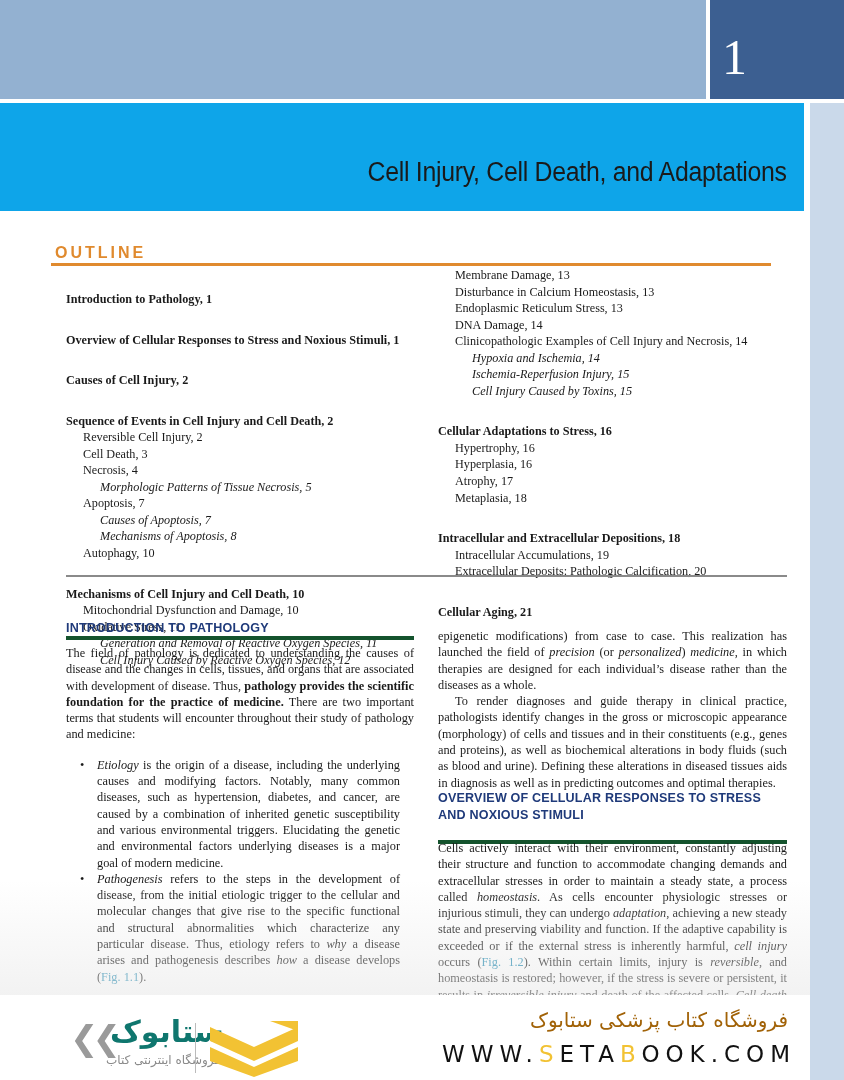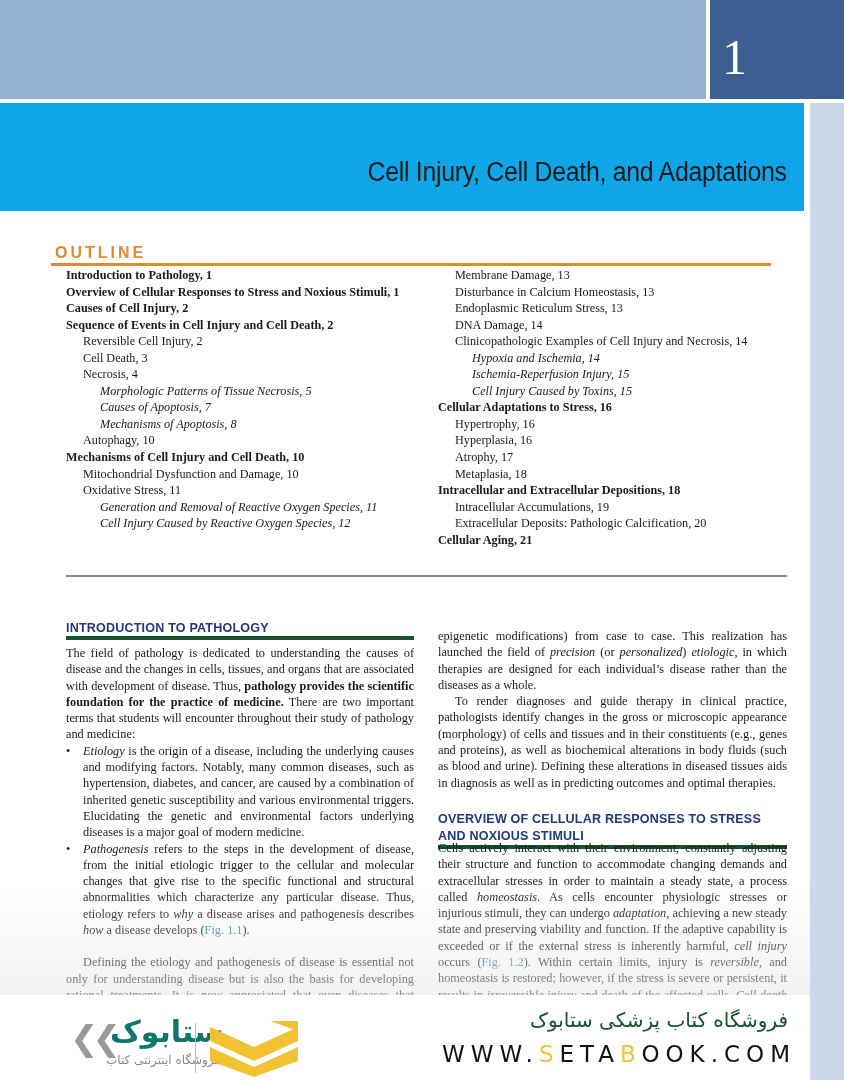--- a/index.html
+++ b/index.html
@@ -11,48 +11,48 @@
   .title-band { position: absolute; left: 0; top: 103px; width: 804px; height: 108px; background: #0ea5e9; }
   .title-band h1 { position: absolute; right: 17px; top: 54px; margin: 0; font-family: "Liberation Sans", sans-serif; font-weight: normal; font-size: 27px; color: #1a1a1a; letter-spacing: -0.3px; transform: scaleX(0.92); transform-origin: right; }
   .side-strip { position: absolute; left: 810px; top: 103px; width: 34px; height: 977px; background: #cad9ea; }
 
   .outline-head { position: absolute; left: 51px; top: 243px; width: 720px; height: 20px; border-bottom: 3px solid #e08a2e; }
   .outline-head span { font-family: "Liberation Sans", sans-serif; font-weight: bold; font-size: 16px; color: #e08a2e; letter-spacing: 3px; padding-left: 4px; line-height: 19px; }
   .outline-col { position: absolute; top: 267px; font-size: 12.2px; line-height: 16.55px; }
   .outline-col.left { left: 66px; width: 370px; }
   .outline-col.right { left: 438px; width: 360px; }
   .oi { white-space: nowrap; }
-  .oi.l1 { font-weight: bold; }
+  .oi.l1 { font-weight: bold; margin-top: 24px; }
   .oi.l2 { padding-left: 17px; }
   .oi.l3 { padding-left: 34px; font-style: italic; }
 
   .rule { position: absolute; left: 66px; top: 575px; width: 721px; height: 2px; background: #8a8a8a; }
 
   .sec-head { font-family: "Liberation Sans", sans-serif; font-weight: bold; color: #1f3a7a; font-size: 13.5px; letter-spacing: 0.2px; transform: scaleX(0.93); transform-origin: left; white-space: nowrap; }
   .sec-wrap { position: absolute; border-bottom: 4px solid #14532d; }
   .col-text { position: absolute; font-size: 12.3px; line-height: 16.3px; text-align: justify; }
   .col-text p { margin: 0; }
   .indent { text-indent: 17px; }
-  .bullets { margin: 0; padding: 0; list-style: none; font-family: Liberation Serif, serif; }
+  .bullets { margin: 14px; padding: 0; list-style: none; font-family: Liberation Serif, serif; }
   .bullets li { position: relative; padding-left: 17px; }
   .bullets li::before { content: "•"; position: absolute; left: 0; }
   .link { color: #2a8fb5; }
   b { font-weight: bold; }
   i { font-style: italic; }
 
   .fade { position: absolute; left: 0; top: 880px; width: 810px; height: 115px; background: linear-gradient(to bottom, rgba(255,255,255,0) 0%, rgba(232,232,232,0.55) 100%); pointer-events: none; }
 
   .footer { position: absolute; left: 0; top: 995px; width: 810px; height: 85px; background: #ffffff; }
   .logo { position: absolute; left: 70px; top: 20px; width: 270px; height: 60px; }
   .logo-chevrons { position: absolute; left: 0; top: 6px; font-family: "DejaVu Sans", sans-serif; font-size: 34px; color: #9a9a9a; letter-spacing: -6px; line-height: 1; }
   .logo-word { position: absolute; left: 40px; top: 2px; font-family: "DejaVu Sans", sans-serif; font-size: 30px; color: #0f766e; font-weight: bold; line-height: 1; }
   .logo-sub { position: absolute; left: 36px; top: 38px; font-family: "DejaVu Sans", sans-serif; font-size: 12px; color: #8a8a8a; direction: rtl; }
   .logo-divider { position: absolute; left: 125px; top: 8px; width: 1px; height: 50px; background: #bbbbbb; }
   .logo-emblem { position: absolute; left: 140px; top: 6px; }
-  .store-fa { position: absolute; right: 22px; top: 13px; font-family: "DejaVu Sans", sans-serif; font-size: 20px; color: #14532d; direction: rtl; }
+  .store-fa { position: absolute; right: 22px; top: 13px; font-family: "DejaVu Sans", sans-serif; font-size: 20px; color: #a16207; direction: rtl; }
   .store-url { position: absolute; right: 14px; top: 46px; font-family: "DejaVu Sans", sans-serif; font-size: 23px; letter-spacing: 6px; color: #111; margin-left: 28px; }
   .store-url .hl { color: #f2c233; }
 </style>
 </head>
 <body>
 
 <div class="hdr-band"></div>
 <div class="num-box">
   <span>1</span>
 </div>
@@ -66,20 +66,21 @@
 </div>
 <div class="outline-col left" id="outline-left">
     <div class="oi l1">Introduction to Pathology, 1</div>
     <div class="oi l1">Overview of Cellular Responses to Stress and Noxious Stimuli, 1</div>
     <div class="oi l1">Causes of Cell Injury, 2</div>
     <div class="oi l1">Sequence of Events in Cell Injury and Cell Death, 2</div>
     <div class="oi l2">Reversible Cell Injury, 2</div>
     <div class="oi l2">Cell Death, 3</div>
     <div class="oi l2">Necrosis, 4</div>
     <div class="oi l3">Morphologic Patterns of Tissue Necrosis, 5</div>
+    <div class="oi l2">Apoptosis, 7</div>
     <div class="oi l3">Causes of Apoptosis, 7</div>
     <div class="oi l3">Mechanisms of Apoptosis, 8</div>
     <div class="oi l2">Autophagy, 10</div>
     <div class="oi l1">Mechanisms of Cell Injury and Cell Death, 10</div>
     <div class="oi l2">Mitochondrial Dysfunction and Damage, 10</div>
     <div class="oi l2">Oxidative Stress, 11</div>
     <div class="oi l3">Generation and Removal of Reactive Oxygen Species, 11</div>
     <div class="oi l3">Cell Injury Caused by Reactive Oxygen Species, 12</div>
   </div>
 <div class="outline-col right" id="outline-right">
@@ -110,25 +111,25 @@
 <div class="col-text" style="left:66px; top:645px; width:348px;">
   <p><span>The field of pathology is dedicated to understanding the causes of disease and the changes in cells, tissues, and organs that are associated with development of disease. Thus, </span><b>pathology provides the scientific foundation for the practice of medicine.</b><span> There are two important terms that students will encounter throughout their study of pathology and medicine:</span></p>
   <ul class="bullets">
     <li><i>Etiology</i><span> is the origin of a disease, including the underlying causes and modifying factors. Notably, many common diseases, such as hypertension, diabetes, and cancer, are caused by a combination of inherited genetic susceptibility and various environmental triggers. Elucidating the genetic and environmental factors underlying diseases is a major goal of modern medicine.</span></li>
     <li><i>Pathogenesis</i><span> refers to the steps in the development of disease, from the initial etiologic trigger to the cellular and molecular changes that give rise to the specific functional and structural abnormalities which characterize any particular disease. Thus, etiology refers to </span><i>why</i><span> a disease arises and pathogenesis describes </span><i>how</i><span> a disease develops (</span><span class="link">Fig. 1.1</span><span>).</span></li>
   </ul>
   <p class="indent" style="margin-top:16px;">Defining the etiology and pathogenesis of disease is essential not only for understanding disease but is also the basis for developing rational treatments. It is now appreciated that even diseases that present with similar morphologic features (e.g., cancer of a particular</p>
 </div>
 
 <div class="col-text" style="left:438px; top:628px; width:349px;">
-  <p><span>epigenetic modifications) from case to case. This realization has launched the field of </span><i>precision</i><span> (or </span><i>personalized</i><span>) </span><i>etiologic</i><span>, in which therapies are designed for each individual’s disease rather than the diseases as a whole.</span></p>
+  <p><span>epigenetic modifications) from case to case. This realization has launched the field of </span><i>precision</i><span> (or </span><i>personalized</i><span>) </span><i>medicine</i><span>, in which therapies are designed for each individual’s disease rather than the diseases as a whole.</span></p>
   <p class="indent">To render diagnoses and guide therapy in clinical practice, pathologists identify changes in the gross or microscopic appearance (morphology) of cells and tissues and in their constituents (e.g., genes and proteins), as well as biochemical alterations in body fluids (such as blood and urine). Defining these alterations in diseased tissues aids in diagnosis as well as in predicting outcomes and optimal therapies.</p>
 </div>
 
-<div class="sec-wrap" style="left:438px; top:811px; width:349px; padding-bottom:2px;">
+<div class="sec-wrap" style="left:438px; top:790px; width:349px; padding-bottom:18px;">
   <div class="sec-head">OVERVIEW OF CELLULAR RESPONSES TO STRESS</div>
   <div class="sec-head" style="margin-top:2px;">AND NOXIOUS STIMULI</div>
 </div>
 <div class="col-text" style="left:438px; top:840px; width:349px;">
   <p><span>Cells actively interact with their environment, constantly adjusting their structure and function to accommodate changing demands and extracellular stresses in order to maintain a steady state, a process called </span><i>homeostasis</i><span>. As cells encounter physiologic stresses or injurious stimuli, they can undergo </span><i>adaptation</i><span>, achieving a new steady state and preserving viability and function. If the adaptive capability is exceeded or if the external stress is inherently harmful, </span><i>cell injury</i><span> occurs (</span><span class="link">Fig. 1.2</span><span>). Within certain limits, injury is </span><i>reversible</i><span>, and homeostasis is restored; however, if the stress is severe or persistent, it results in </span><i>irreversible injury</i><span> and death of the affected cells. </span><i>Cell death</i><span> is a crucial</span></p>
 </div>
 
 <div class="fade"></div>
 
 <div class="footer">

